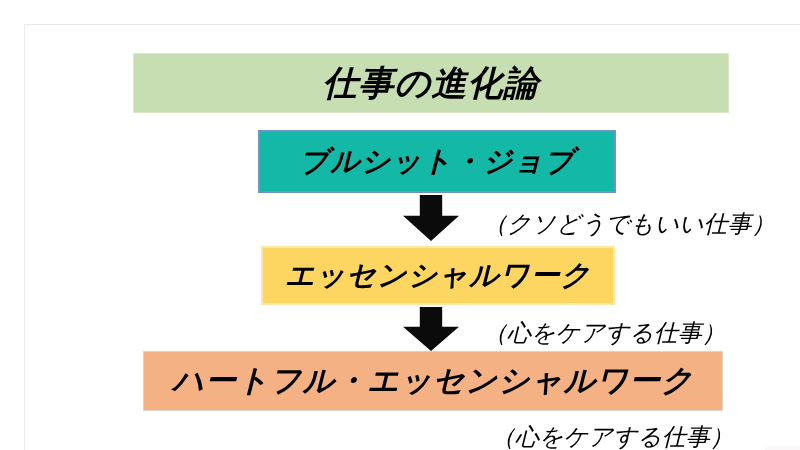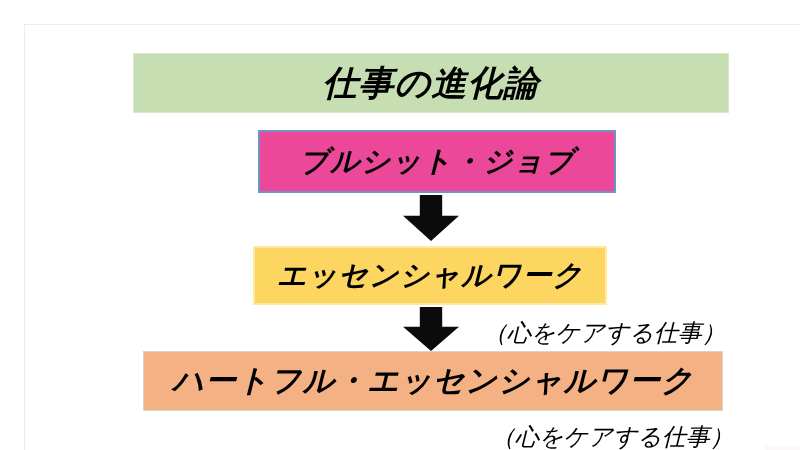--- a/index.html
+++ b/index.html
@@ -28,27 +28,27 @@
     left: 100px; top: 20px;
     width: 596px; height: 60px;
     background: #c6deb2;
     border: 1px solid #d8e9ca;
     font-size: 35px;
   }
 
   .stage-blue {
     left: 225px; top: 97px;
     width: 358px; height: 63px;
-    background: #ec4899;
+    background: #14b8a6;
     border: 2px solid #7191cb;
     font-size: 29px;
   }
 
   .stage-yellow {
-    left: 220px; top: 213px;
+    left: 228px; top: 213px;
     width: 354px; height: 59px;
     background: #fdd662;
     border: 2px solid #fce9a5;
     font-size: 29px;
   }
 
   .stage-orange {
     left: 110px; top: 318px;
     width: 580px; height: 60px;
     background: #f4b183;
@@ -91,20 +91,21 @@
   <div class="box title-box">
     <span>仕事の進化論</span>
   </div>
 
   <div class="box stage-blue">
     <span>ブルシット・ジョブ</span>
   </div>
 
   <div class="down-arrow arrow-1"></div>
 
+  <div class="annotation annotation-1">（クソどうでもいい仕事）</div>
 
   <div class="box stage-yellow">
     <span>エッセンシャルワーク</span>
   </div>
 
   <div class="down-arrow arrow-2"></div>
 
   <div class="annotation annotation-2">（心をケアする仕事）</div>
 
   <div class="box stage-orange">

